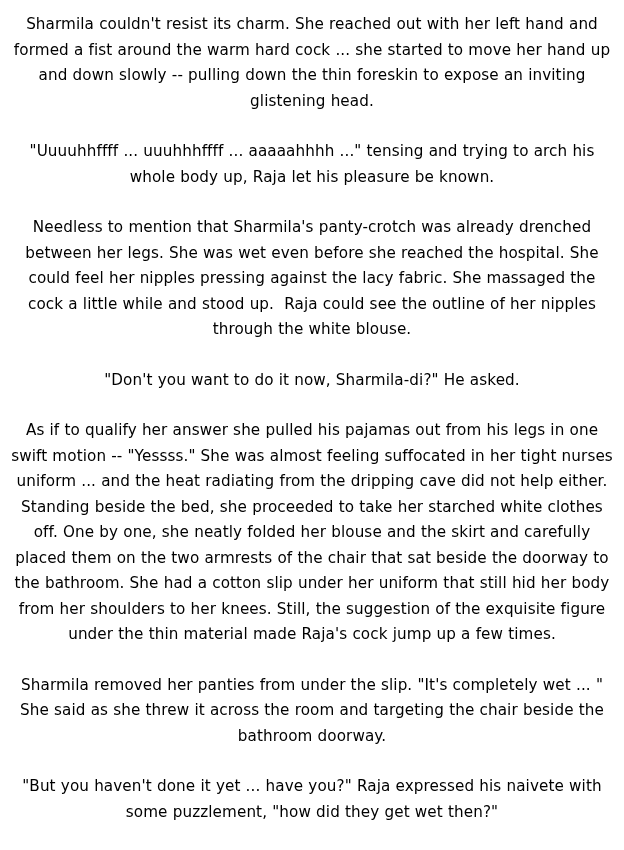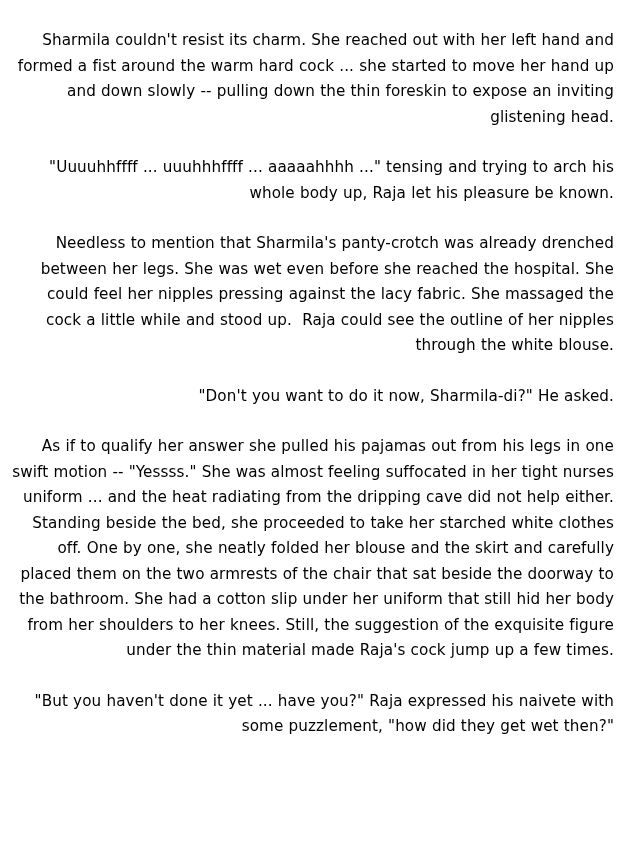--- a/index.html
+++ b/index.html
@@ -18,32 +18,33 @@
     width: 624px;
     height: 850px;
     padding: 12px 10px 0 10px;
     background: #ffffff;
   }
   .para {
     color: #000000;
     font-size: 15.2px;
     line-height: 25.5px;
     letter-spacing: 0.1px;
-    margin: 16px 0 25px 0;
-    text-align: right;
+    margin: 0 0 25px 0;
+    text-align: center;
     white-space: pre-wrap;
     word-spacing: 0.2px;
   }
   .para:last-child {
     margin-bottom: 0;
   }
 </style>
 </head>
 <body>
 
 <div id="page">
   <p class="para">Sharmila couldn't resist its charm. She reached out with her left hand and formed a fist around the warm hard cock ... she started to move her hand up and down slowly -- pulling down the thin foreskin to expose an inviting glistening head.</p>
   <p class="para">"Uuuuhhffff ... uuuhhhffff ... aaaaahhhh ..." tensing and trying to arch his whole body up, Raja let his pleasure be known.</p>
   <p class="para">Needless to mention that Sharmila's panty-crotch was already drenched between her legs. She was wet even before she reached the hospital. She could feel her nipples pressing against the lacy fabric. She massaged the cock a little while and stood up.  Raja could see the outline of her nipples through the white blouse.</p>
   <p class="para">"Don't you want to do it now, Sharmila-di?" He asked.</p>
   <p class="para">As if to qualify her answer she pulled his pajamas out from his legs in one swift motion -- "Yessss." She was almost feeling suffocated in her tight nurses uniform ... and the heat radiating from the dripping cave did not help either. Standing beside the bed, she proceeded to take her starched white clothes off. One by one, she neatly folded her blouse and the skirt and carefully placed them on the two armrests of the chair that sat beside the doorway to the bathroom. She had a cotton slip under her uniform that still hid her body from her shoulders to her knees. Still, the suggestion of the exquisite figure under the thin material made Raja's cock jump up a few times.</p>
+  <p class="para">Sharmila removed her panties from under the slip. "It's completely wet ... " She said as she threw it across the room and targeting the chair beside the bathroom doorway.</p>
   <p class="para">"But you haven't done it yet ... have you?" Raja expressed his naivete with some puzzlement, "how did they get wet then?"</p>
 </div>
 
 </body></html>

